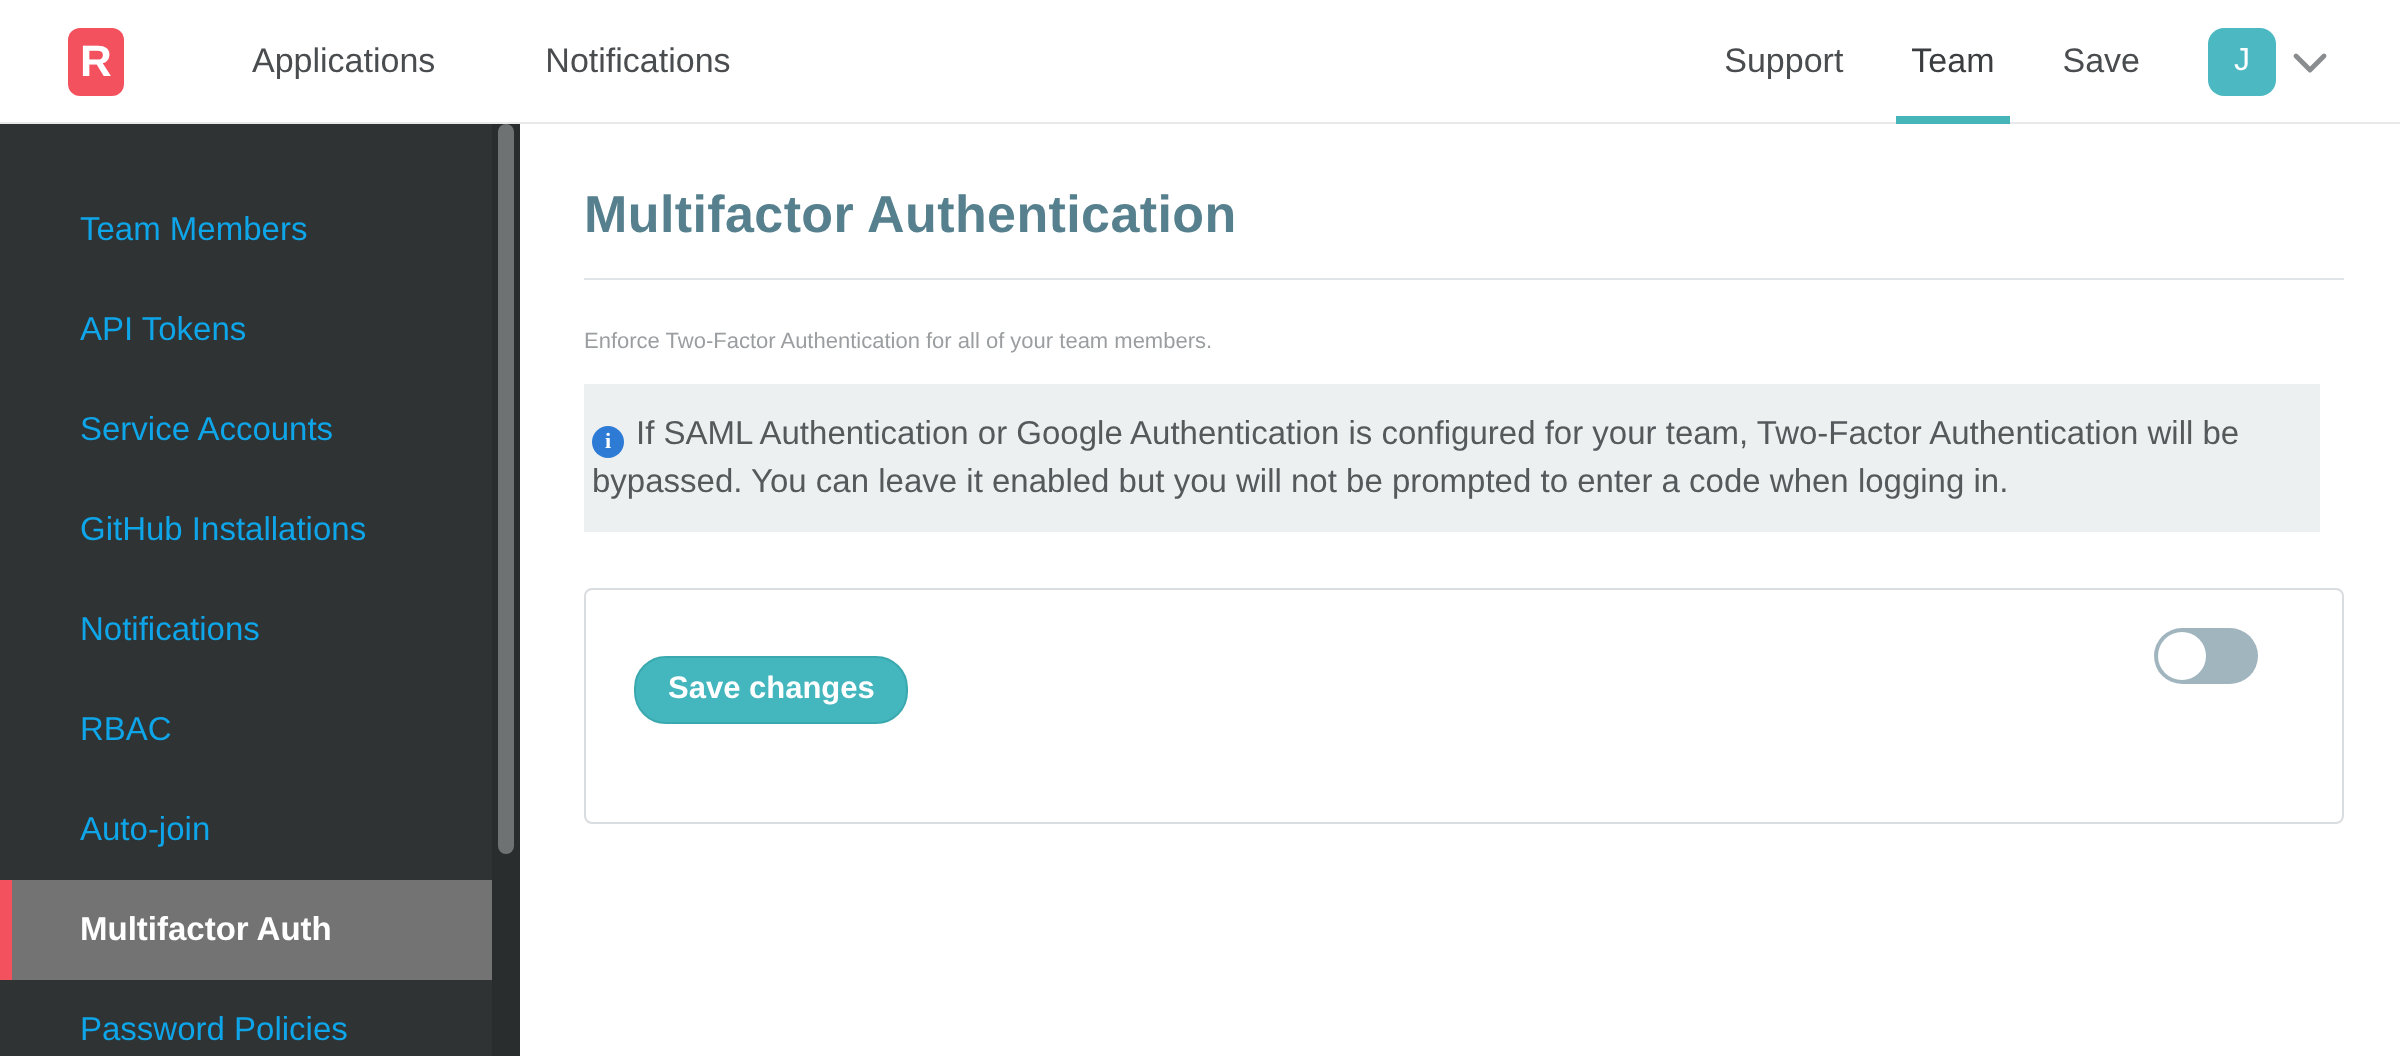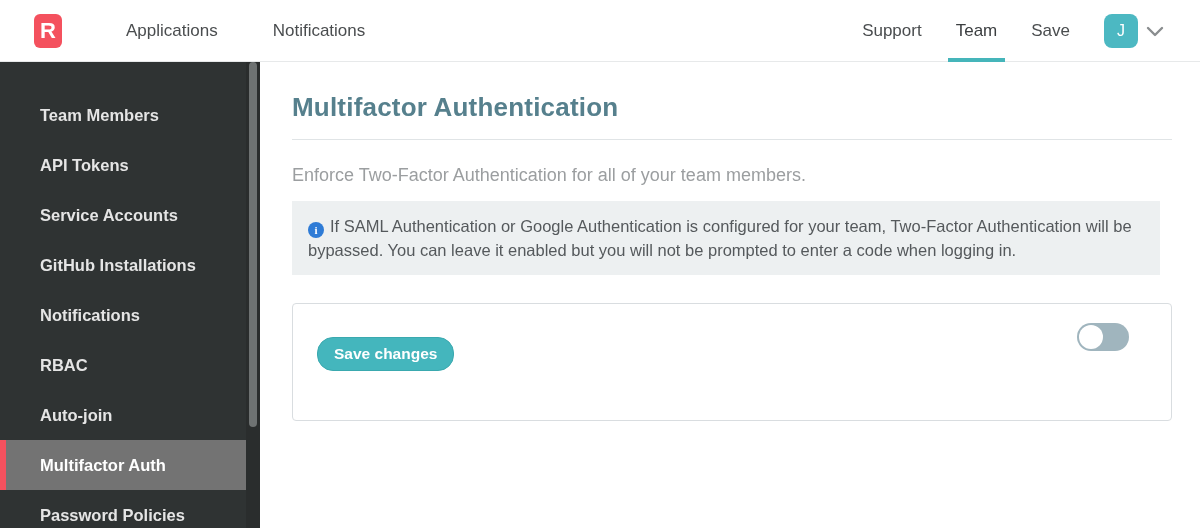--- a/index.html
+++ b/index.html
@@ -82,25 +82,24 @@
     border-radius: 4px;
     cursor: pointer;
   }
   .sidebar-nav { padding-top: 28px; }
   .sidebar-item {
     height: 50px;
     line-height: 50px;
     padding-left: 34px;
     margin-right: 14px;
     font-size: 16.5px;
-    color: #e5e5e5;
+    color: #0ea5e9;
     cursor: pointer;
     border-left: 6px solid transparent;
     white-space: nowrap;
-    font-weight: bold;
   }
   .sidebar-item.active {
     background: #737373;
     border-left-color: #f4515e;
     color: #ffffff;
     font-weight: bold;
   }
 
   
   .main {
@@ -114,28 +113,28 @@
     color: #56808d;
     letter-spacing: 0.2px;
   }
   .title-divider {
     border: none;
     border-top: 1px solid #e0e4e6;
     margin-top: 16px;
   }
   .description {
     margin-top: 25px;
-    font-size: 18px;
+    font-size: 11px;
     color: #9b9ea0;
   }
   .info-box {
     margin-top: 15px;
     margin-right: 12px;
     background: #edf0f1;
-    padding: 13px 16px;
+    padding: 13px 4px;
     font-size: 16.5px;
     line-height: 24px;
     color: #55595c;
   }
   .info-icon {
     display: inline-flex;
     width: 16px; height: 16px;
     background: #2e7bd6;
     border-radius: 50%;
     color: #ffffff;

